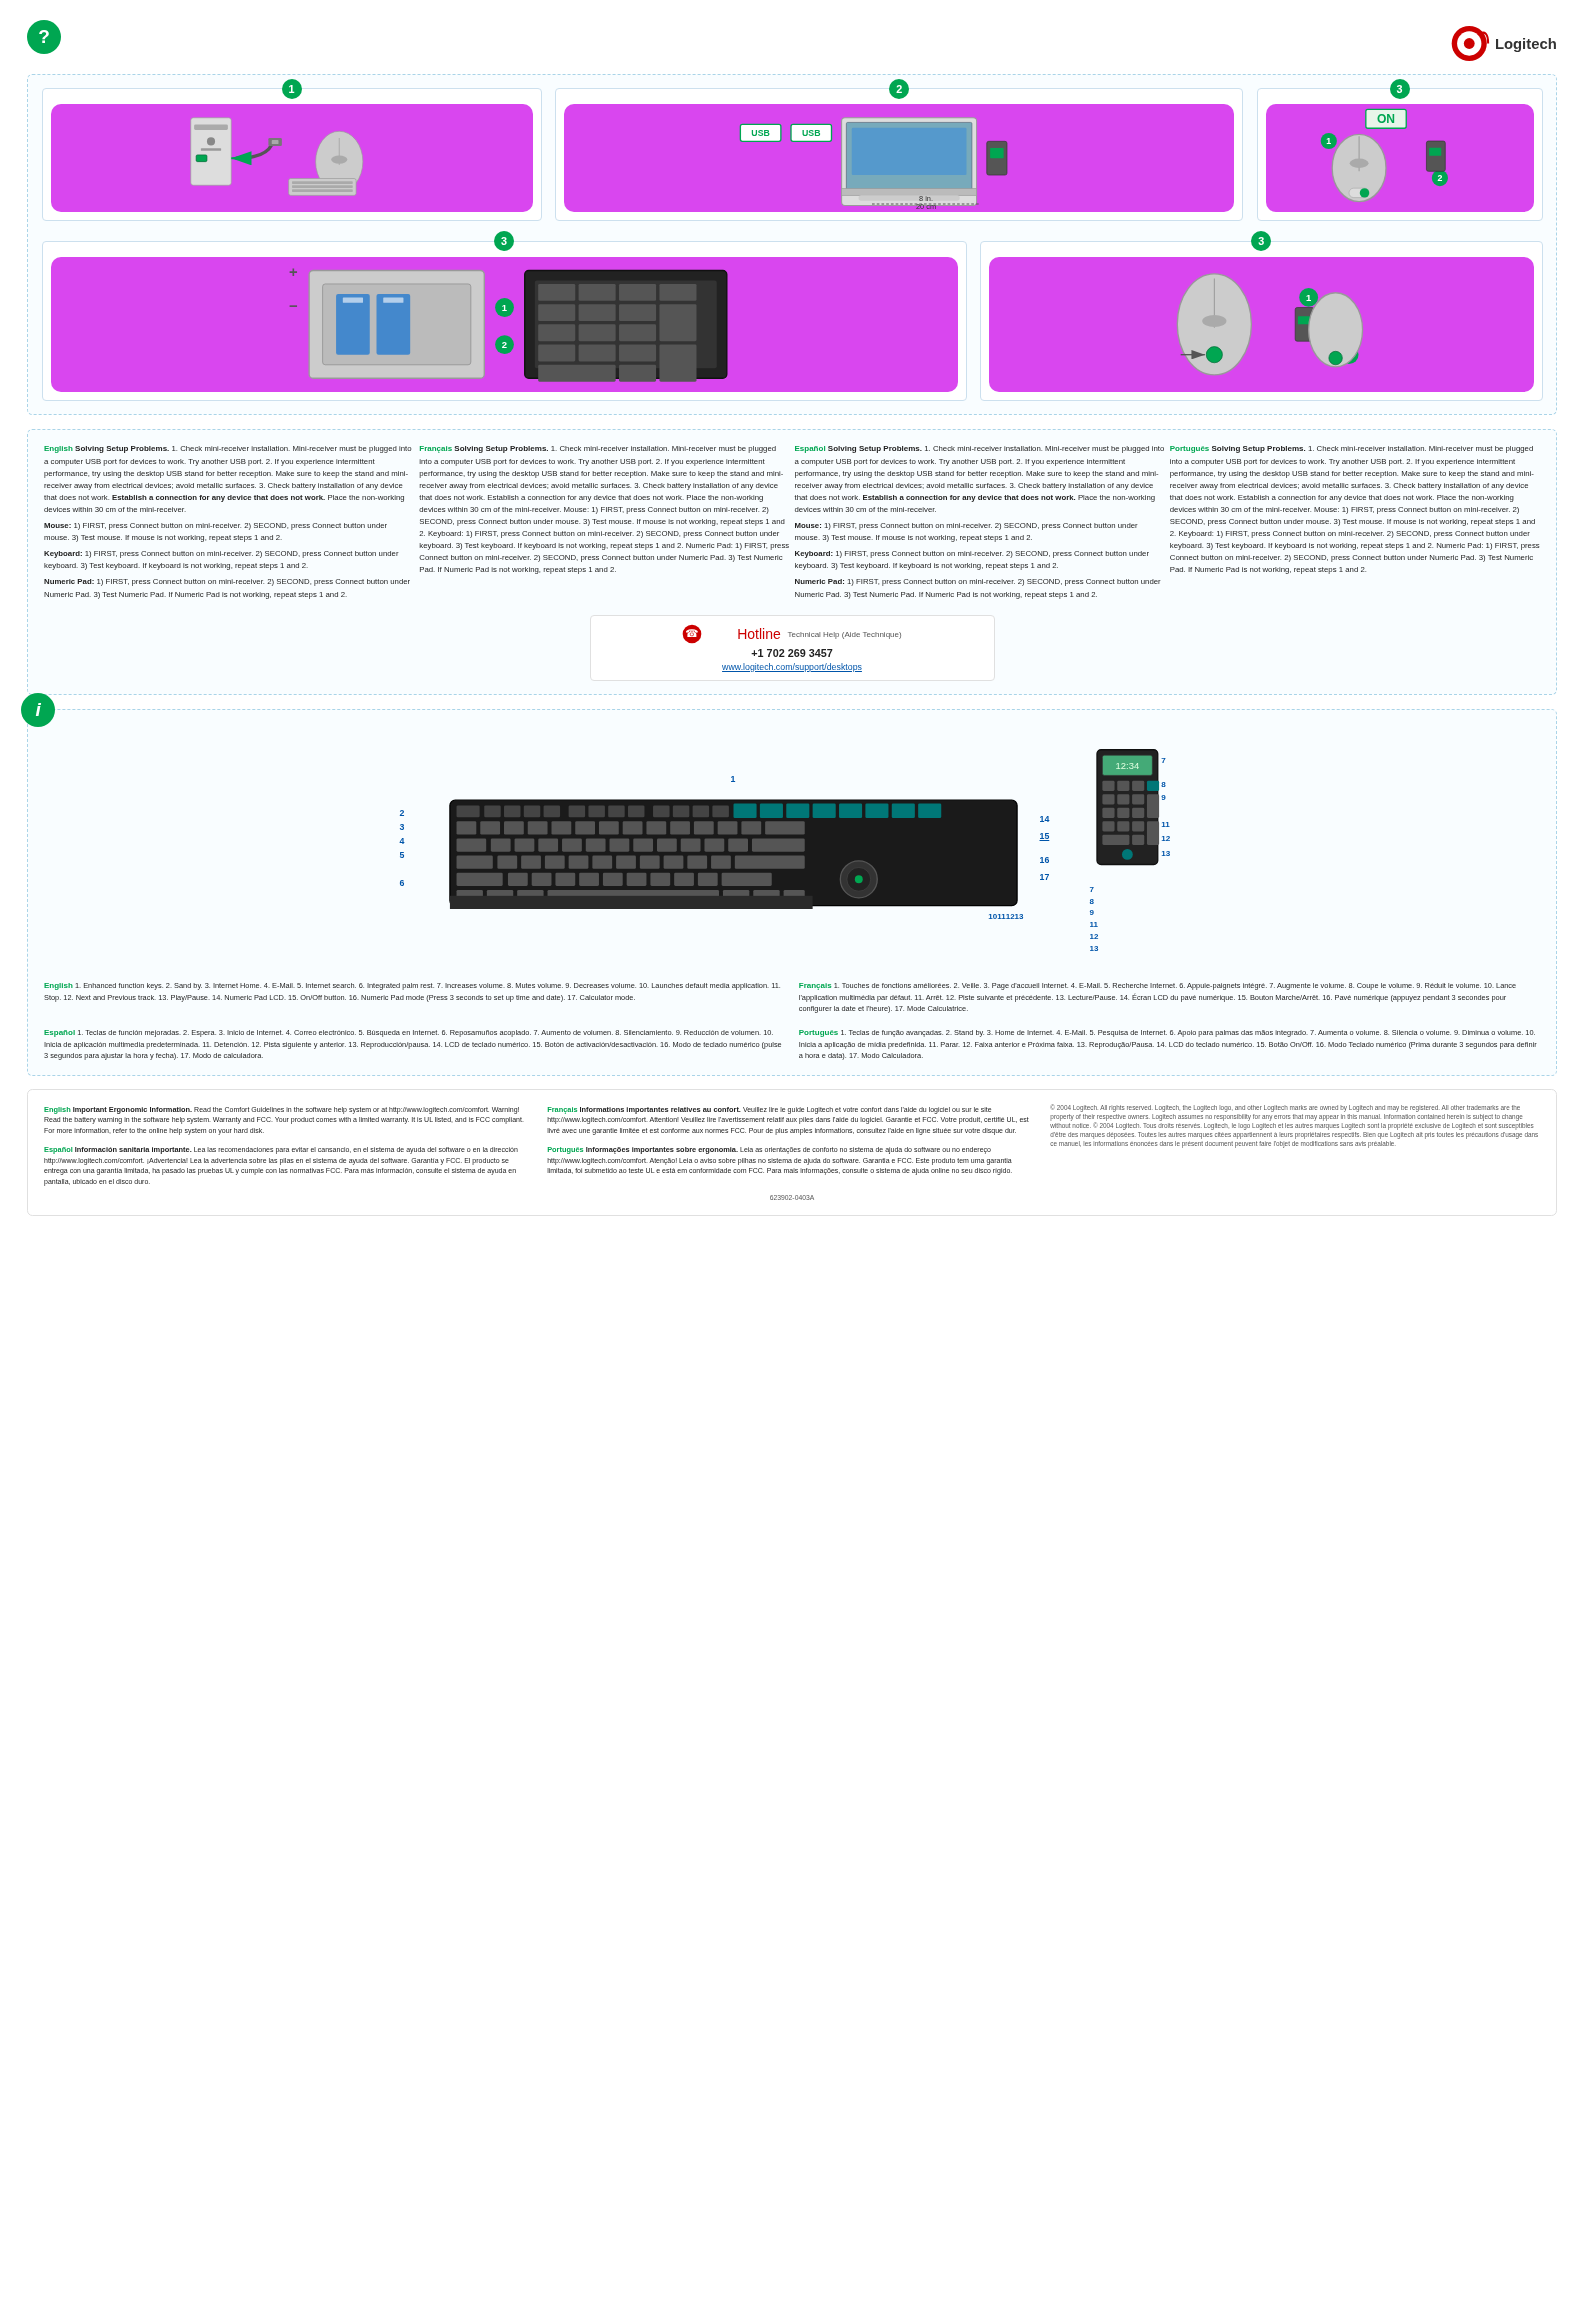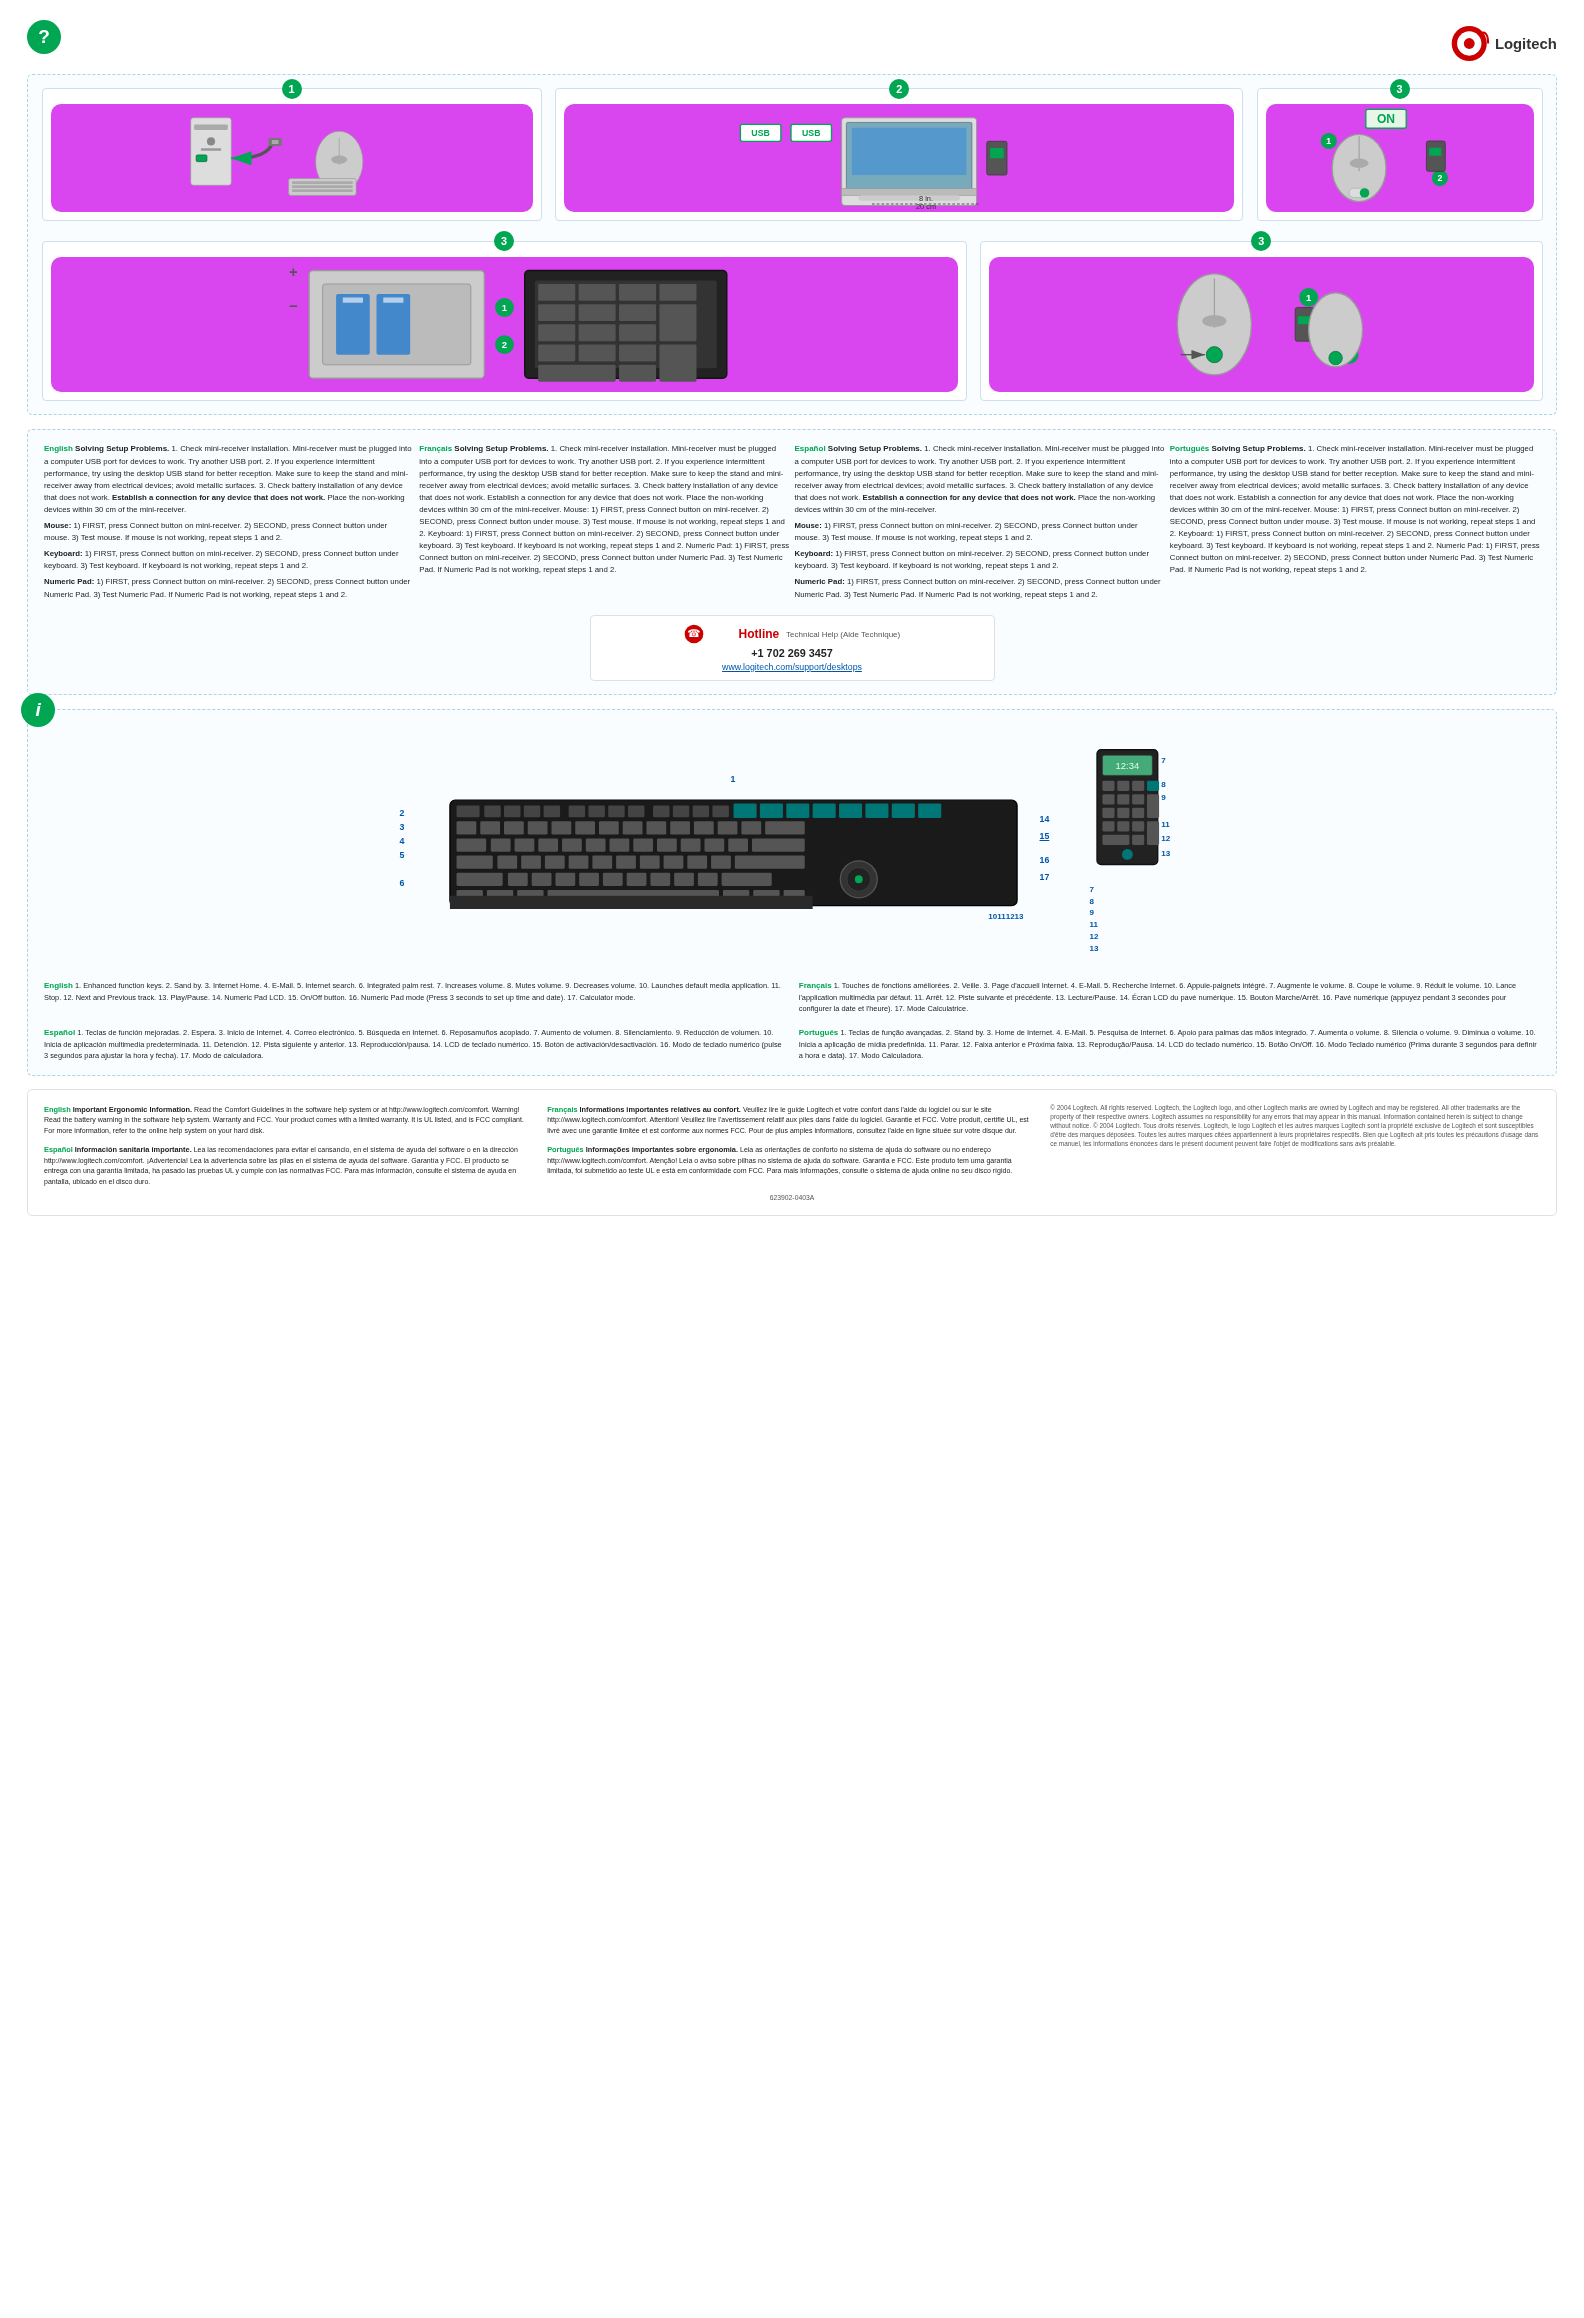--- a/index.html
+++ b/index.html
@@ -149,22 +149,22 @@
       border: 1.4px solid #e0e0e0;
       border-radius: 4px;
       padding: 8px 13.5px;
       margin: 10.8px auto 0 auto;
       max-width: 405px;
       text-align: center;
       background: #fff;
     }
 
     .hotline-box .hotline-label {
-      font-size: 12px;
-      font-weight: bold;
+      font-size: 14px;
+      font-weight: normal;
       color: #cc0000;
       margin-left: 28px;
     }
 
     .hotline-box .hotline-tech {
       font-size: 8px;
       color: #555;
     }
 
     .hotline-box .hotline-number {

